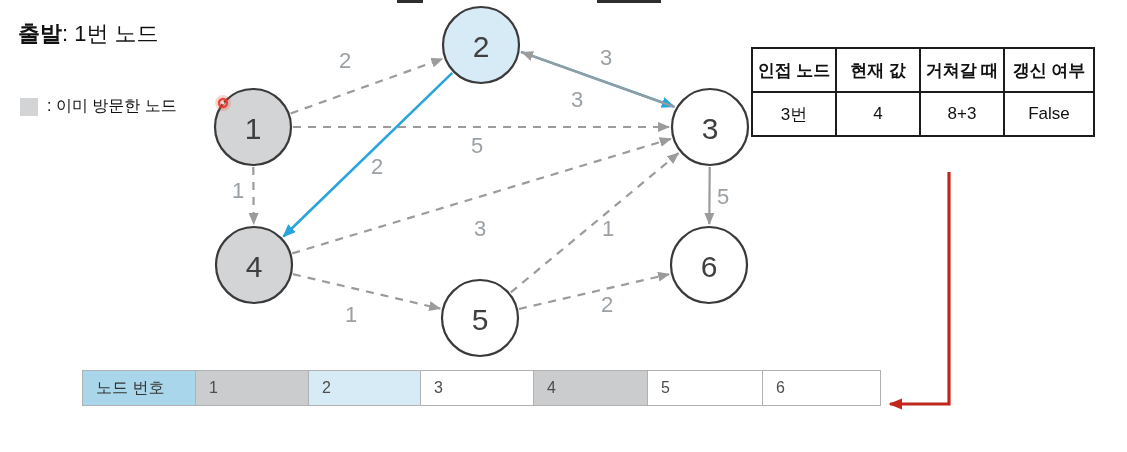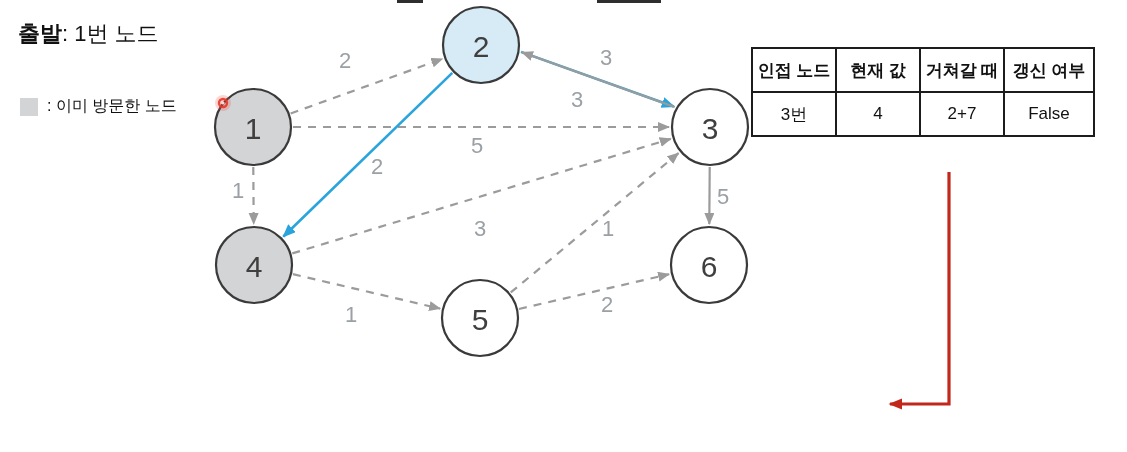--- a/index.html
+++ b/index.html
@@ -131,33 +131,42 @@
     <tbody>
         <tr>
       <th>인접 노드</th>
       <th>현재 값</th>
       <th>거쳐갈 때</th>
       <th>갱신 여부</th>
     </tr>
     <tr>
       <td class="rowhdr">3번</td>
       <td>4</td>
-      <td>2+7</td>
+      <td>8+3</td>
       <td>False</td>
     </tr>
   </tbody>
     </table>
 
   <table class="dist-table">
     <colgroup>
       <col style="width:113px">
         <col style="width:113px">
         <col style="width:112px">
         <col style="width:113px">
       <col style="width:114px">
         <col style="width:115px">
         <col style="width:118px">
     </colgroup>
     <tbody>
+        <tr>
+      <td class="hdrcell">노드 번호</td>
+      <td class="visited-cell">1</td>
+      <td class="processing-cell">2</td>
+      <td>3</td>
+      <td class="visited-cell">4</td>
+      <td>5</td>
+      <td>6</td>
+    </tr>
   </tbody>
     </table>
 
 </div>
 
 </body></html>

